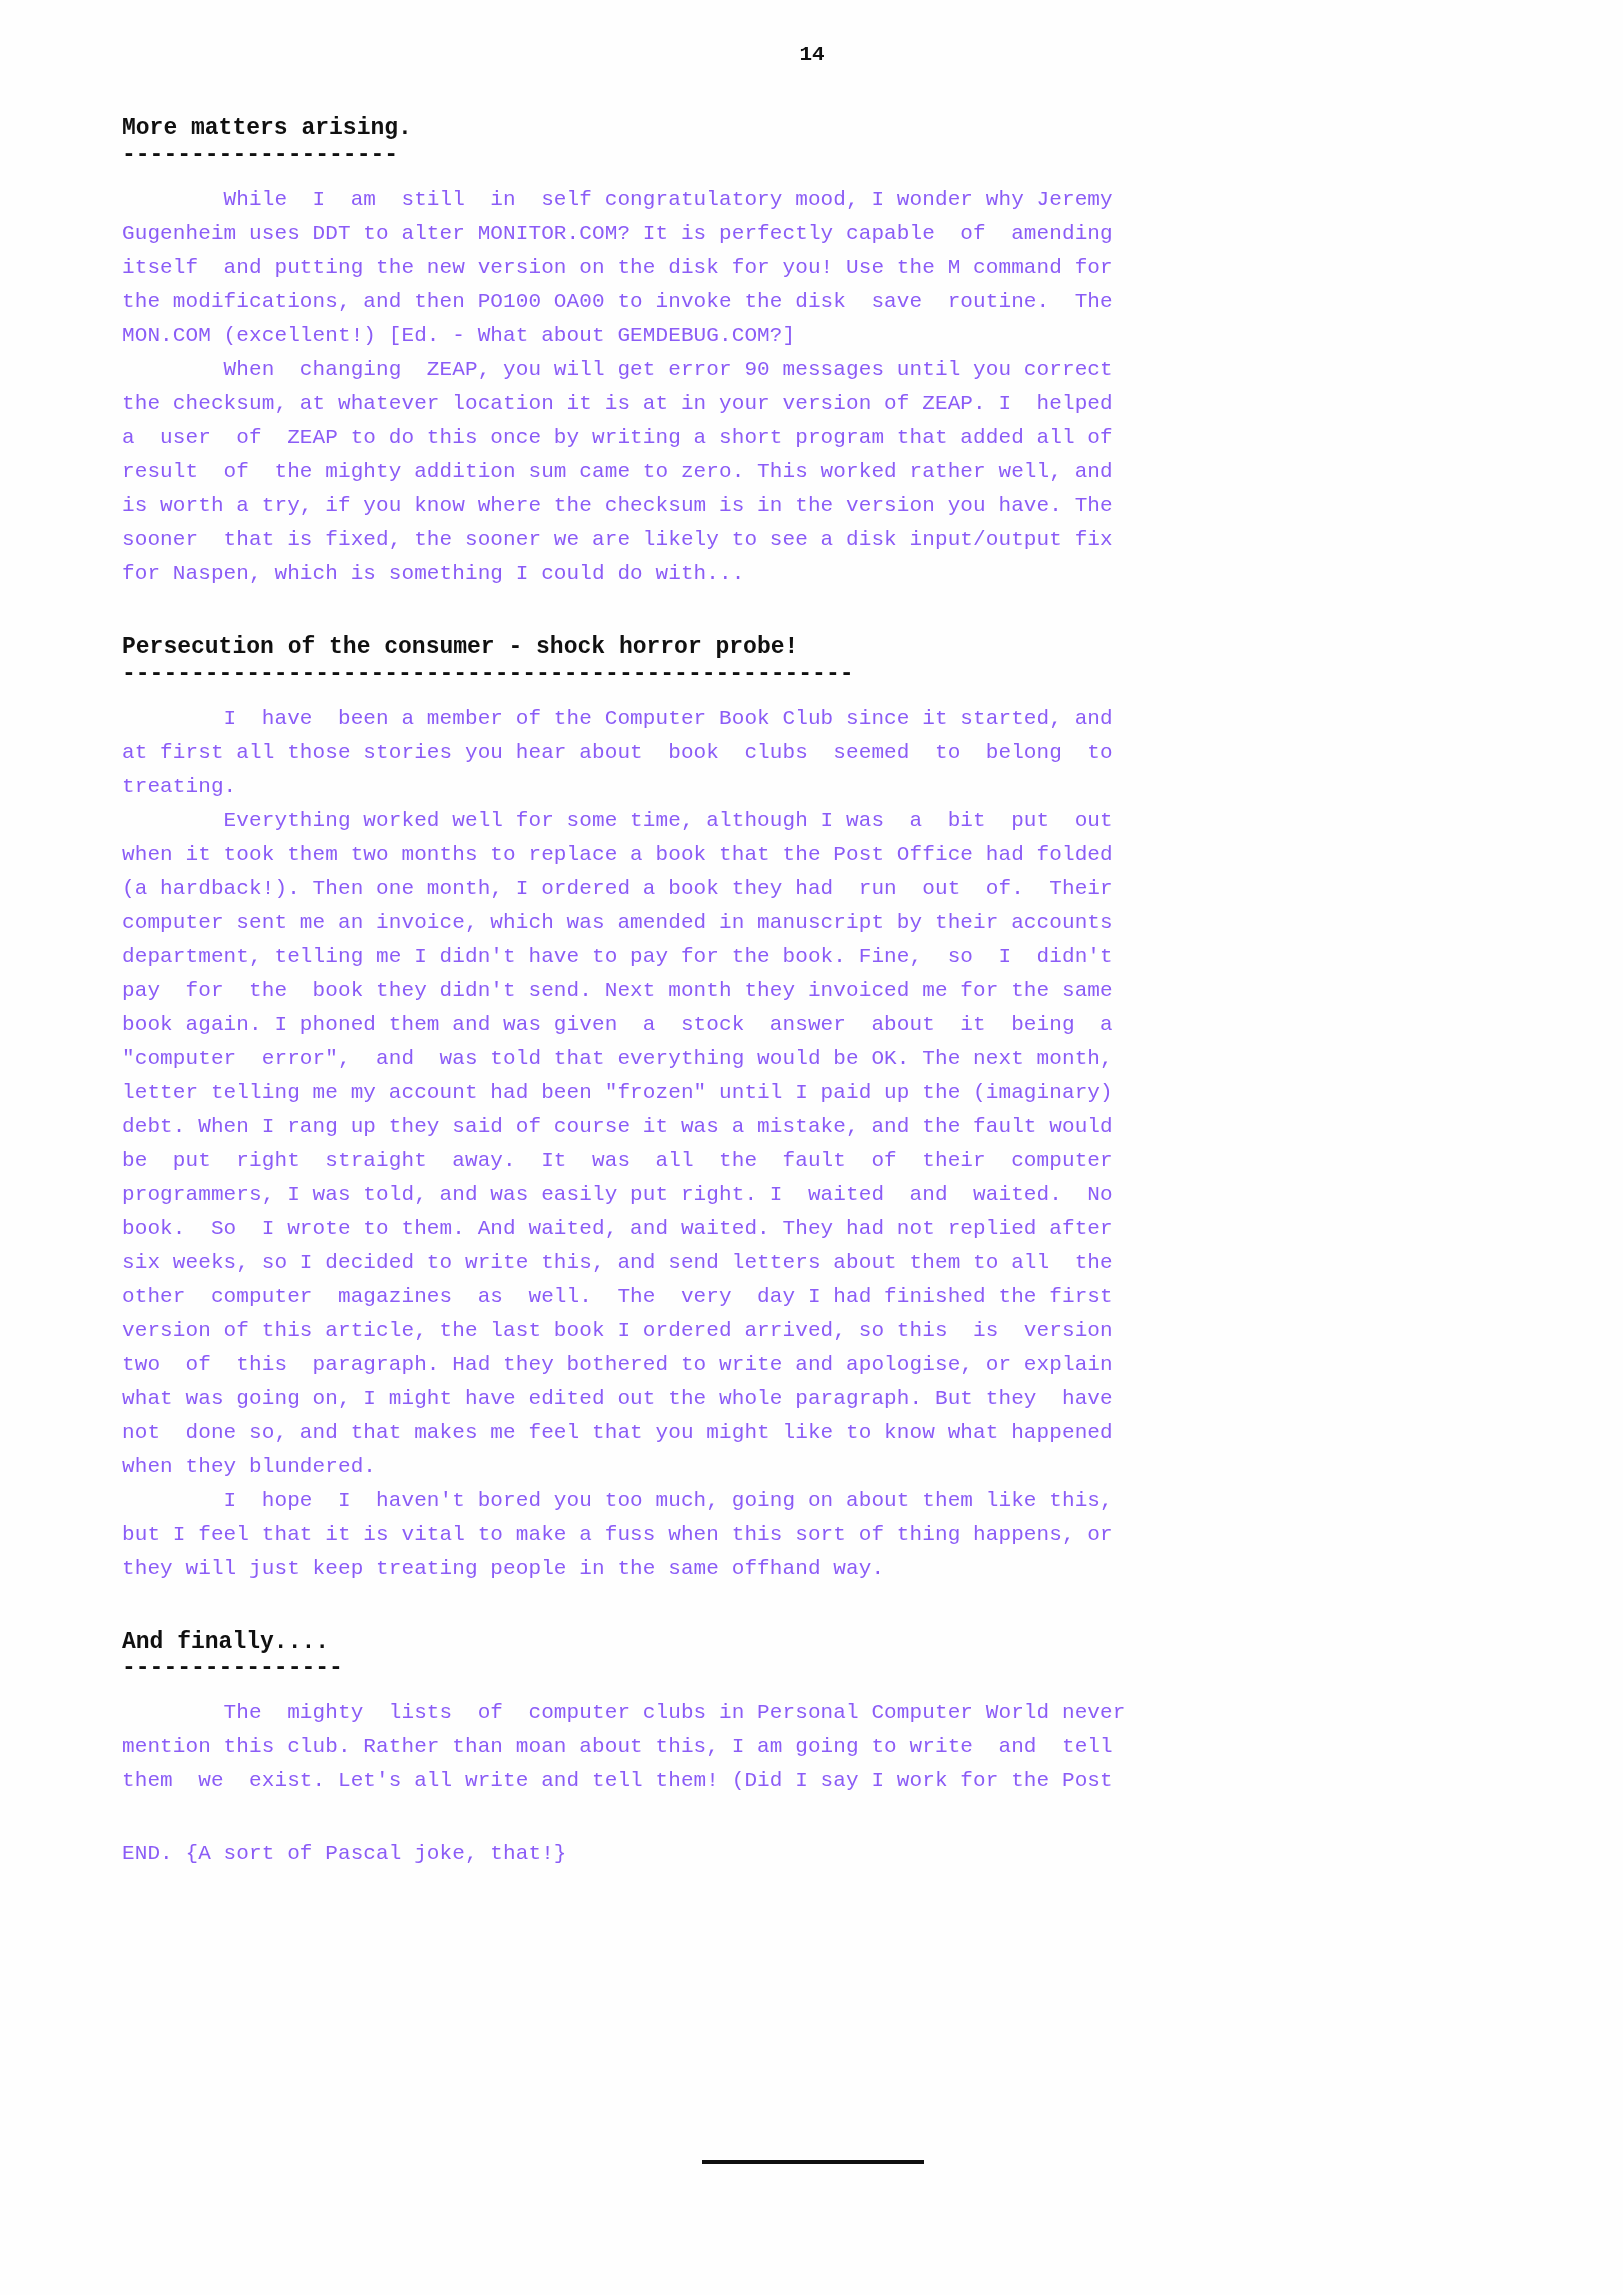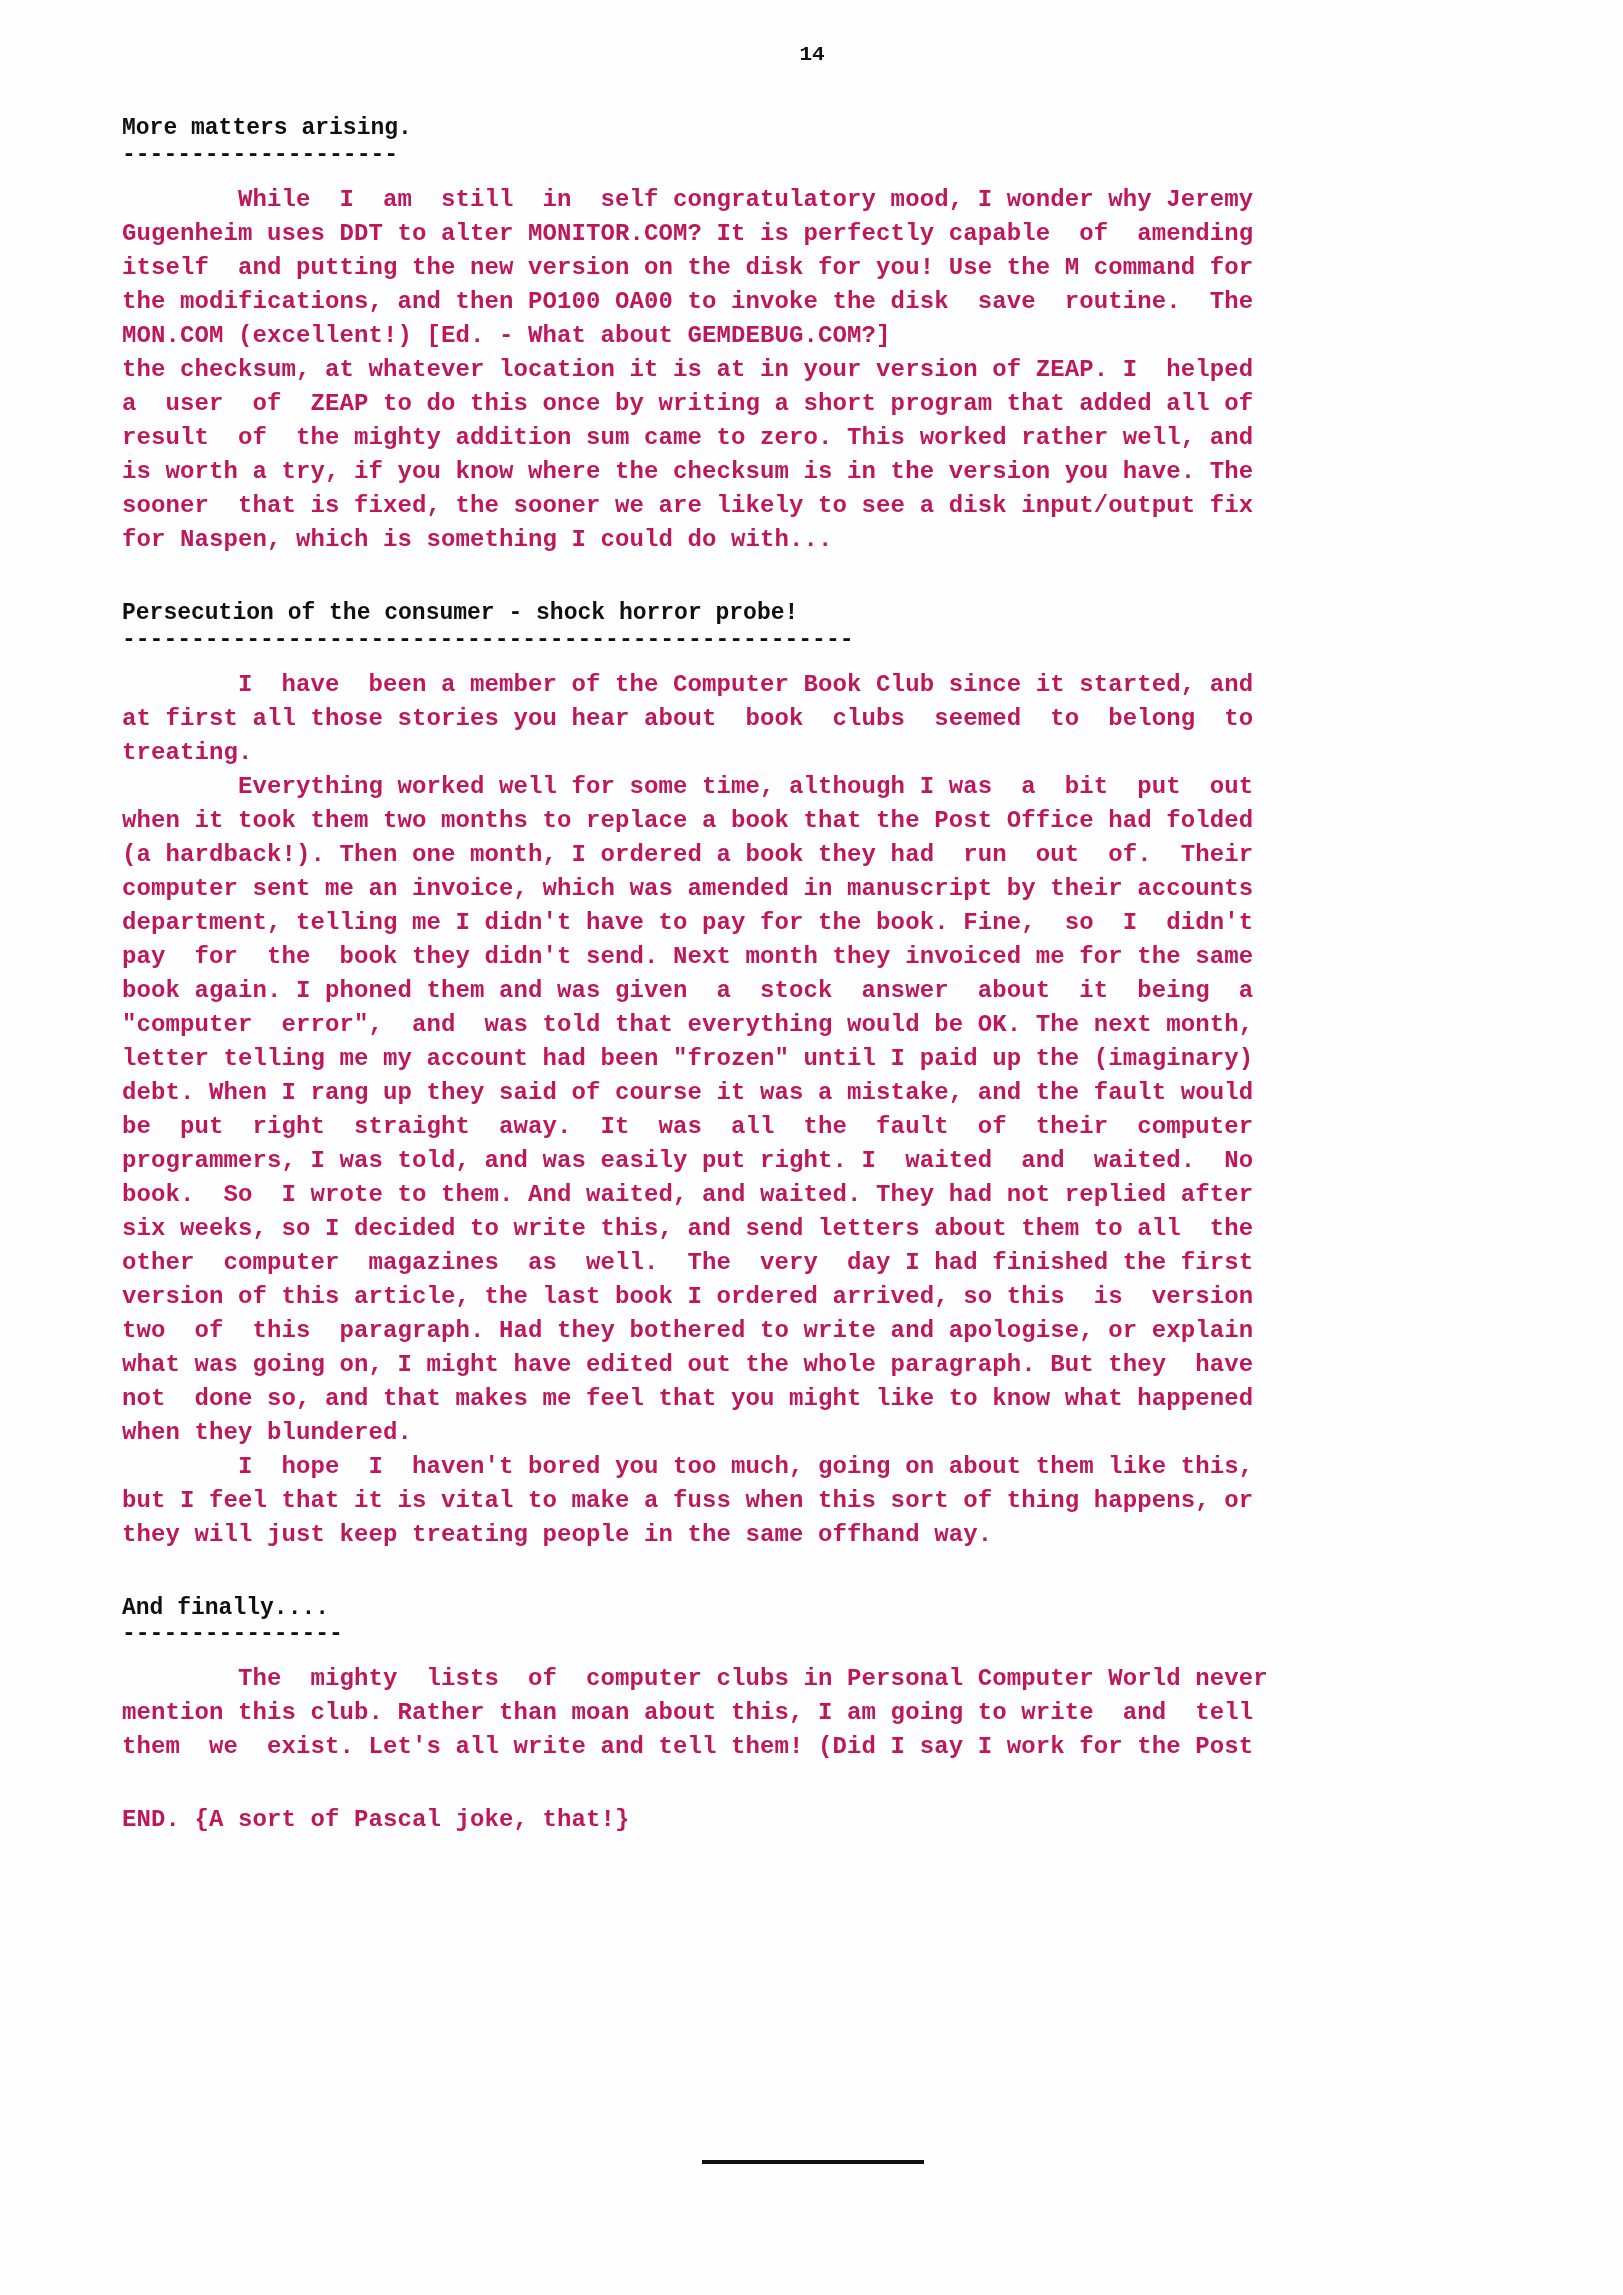--- a/index.html
+++ b/index.html
@@ -37,26 +37,26 @@
 
   .body-col {
     position: absolute;
     left: 122px;
     top: 111px;
     width: 1382px;
   }
 
   
   .tline {
-    font-size: 24px;
+    font-size: 21px;
     line-height: 34px;
     letter-spacing: 0.1px;
     white-space: pre;
-    color: #be185d;
-    font-weight: 700;
+    color: #8b5cf6;
+    font-weight: 400;
   }
 
   .heading {
     font-size: 23px;
     line-height: 34px;
     white-space: pre;
     color: #101010;
     font-weight: 700;
   }
 
@@ -98,20 +98,21 @@
 
       <div>
         <div class="tline">        While  I  am  still  in  self congratulatory mood, I wonder why Jeremy</div>
         <div class="tline">Gugenheim uses DDT to alter MONITOR.COM? It is perfectly capable  of  amending</div>
         <div class="tline">itself  and putting the new version on the disk for you! Use the M command for</div>
         <div class="tline">the modifications, and then PO100 OA00 to invoke the disk  save  routine.  The</div>
         <div class="tline">MON.COM (excellent!) [Ed. - What about GEMDEBUG.COM?]</div>
       </div>
 
       <div>
+        <div class="tline">        When  changing  ZEAP, you will get error 90 messages until you correct</div>
         <div class="tline">the checksum, at whatever location it is at in your version of ZEAP. I  helped</div>
         <div class="tline">a  user  of  ZEAP to do this once by writing a short program that added all of</div>
         <div class="tline">result  of  the mighty addition sum came to zero. This worked rather well, and</div>
         <div class="tline">is worth a try, if you know where the checksum is in the version you have. The</div>
         <div class="tline">sooner  that is fixed, the sooner we are likely to see a disk input/output fix</div>
         <div class="tline">for Naspen, which is something I could do with...</div>
       </div>
     </div>
 
     <div class="gap-block"></div>

